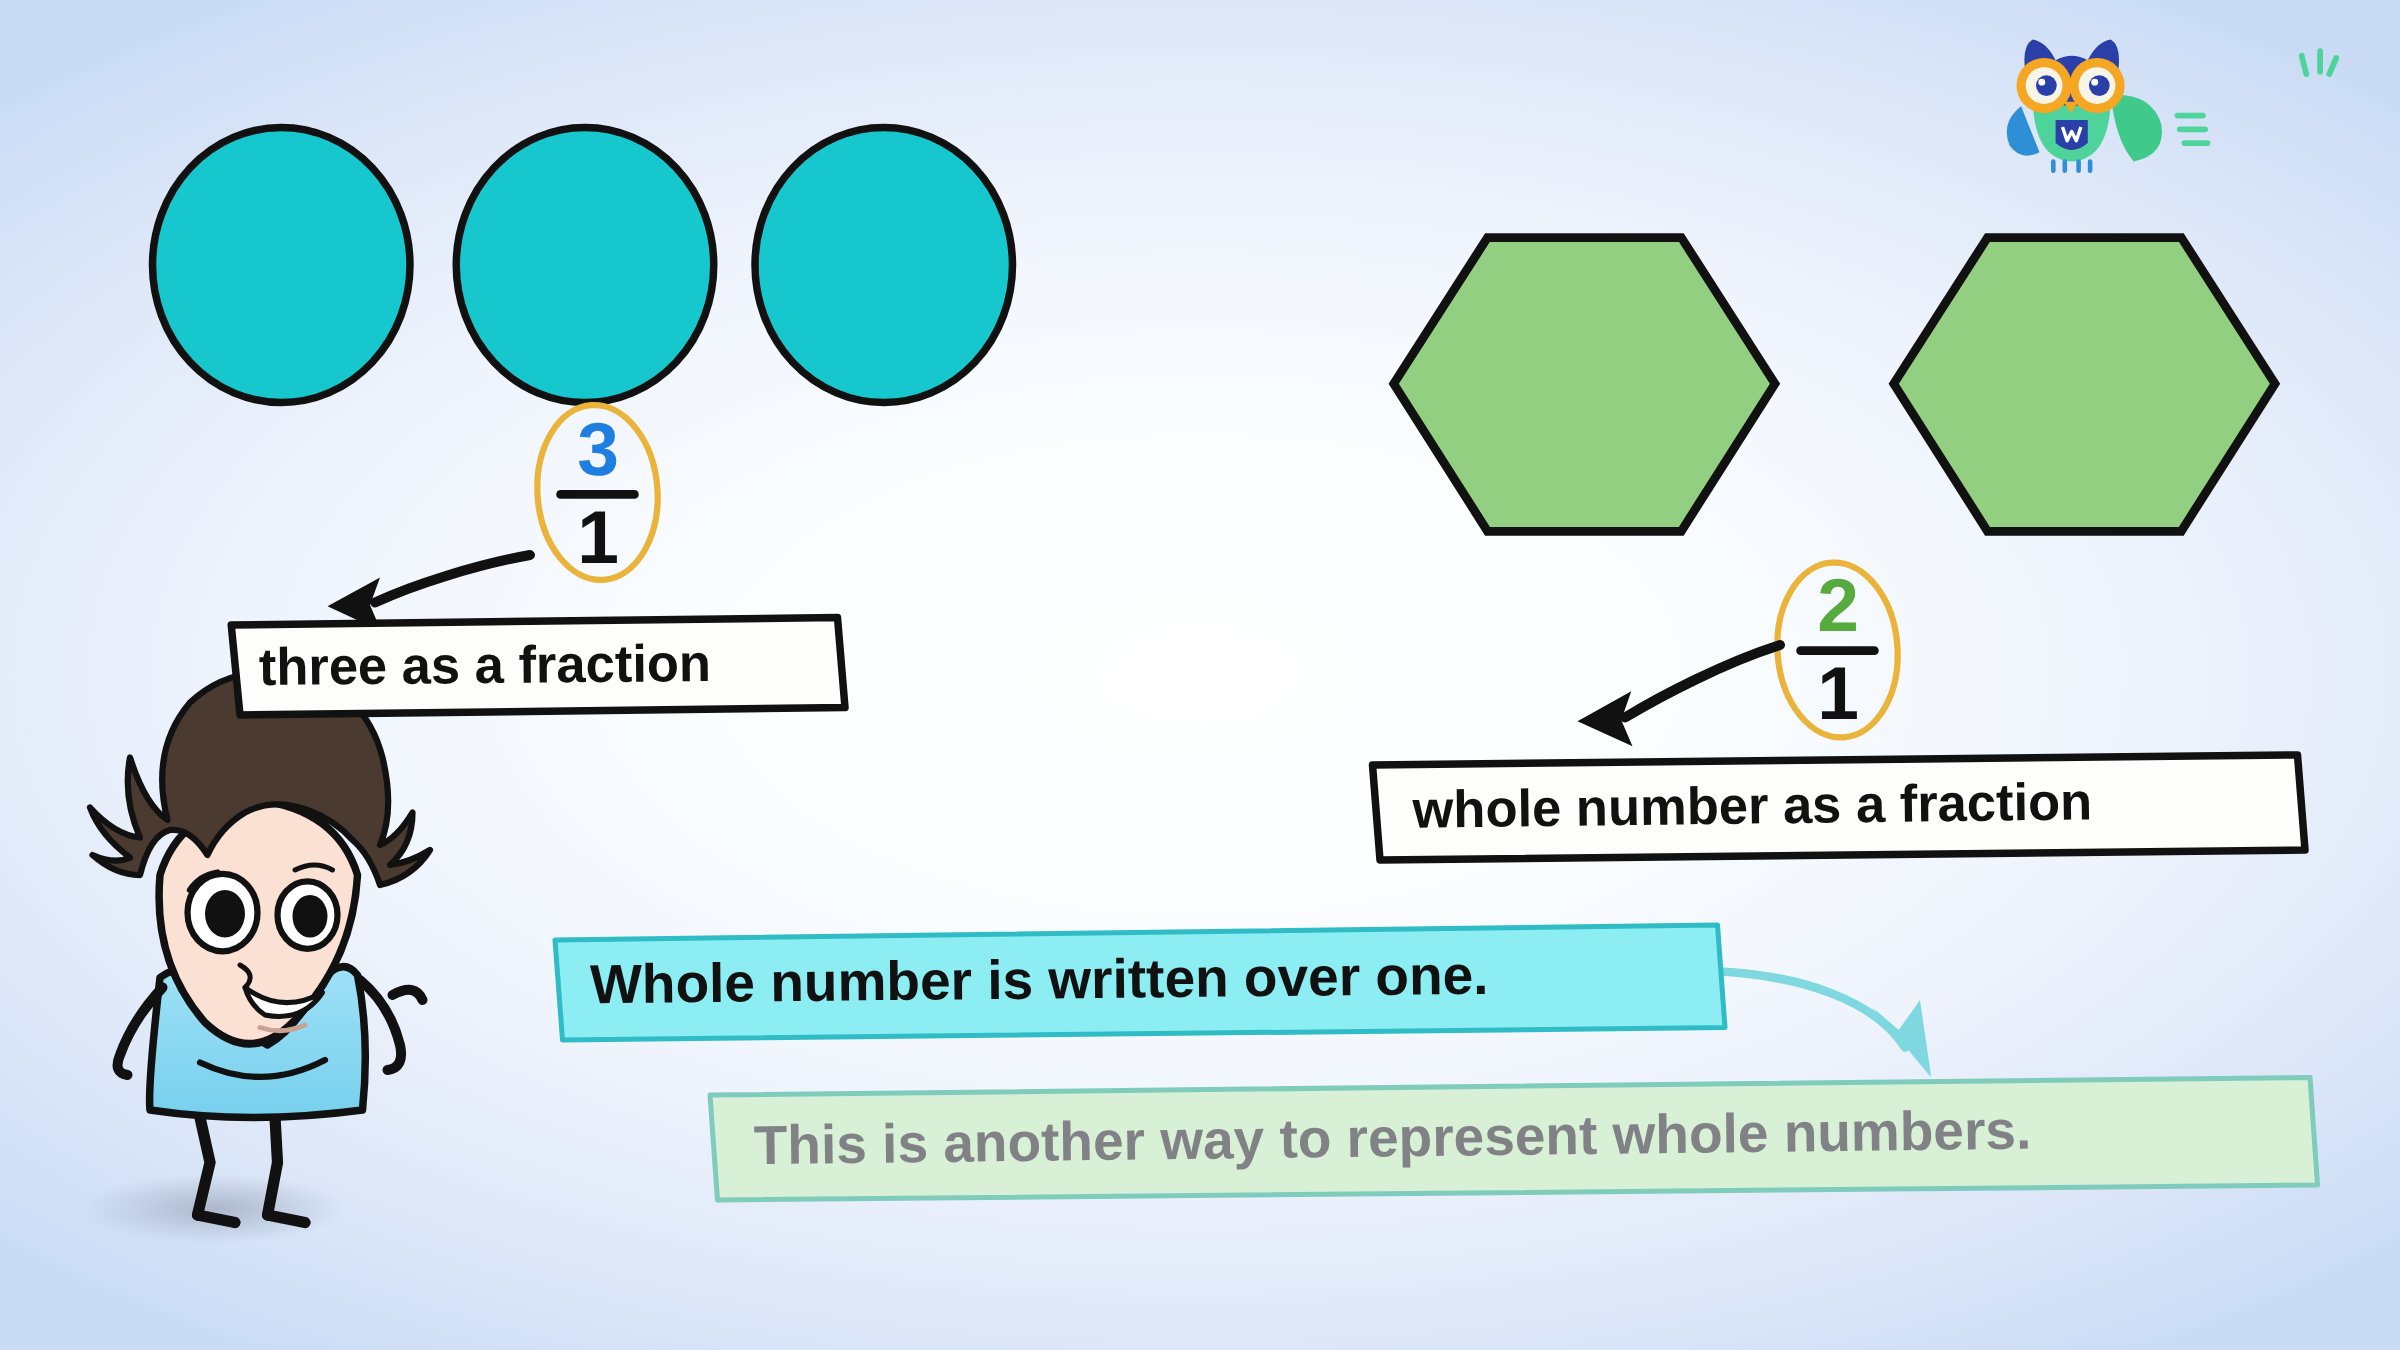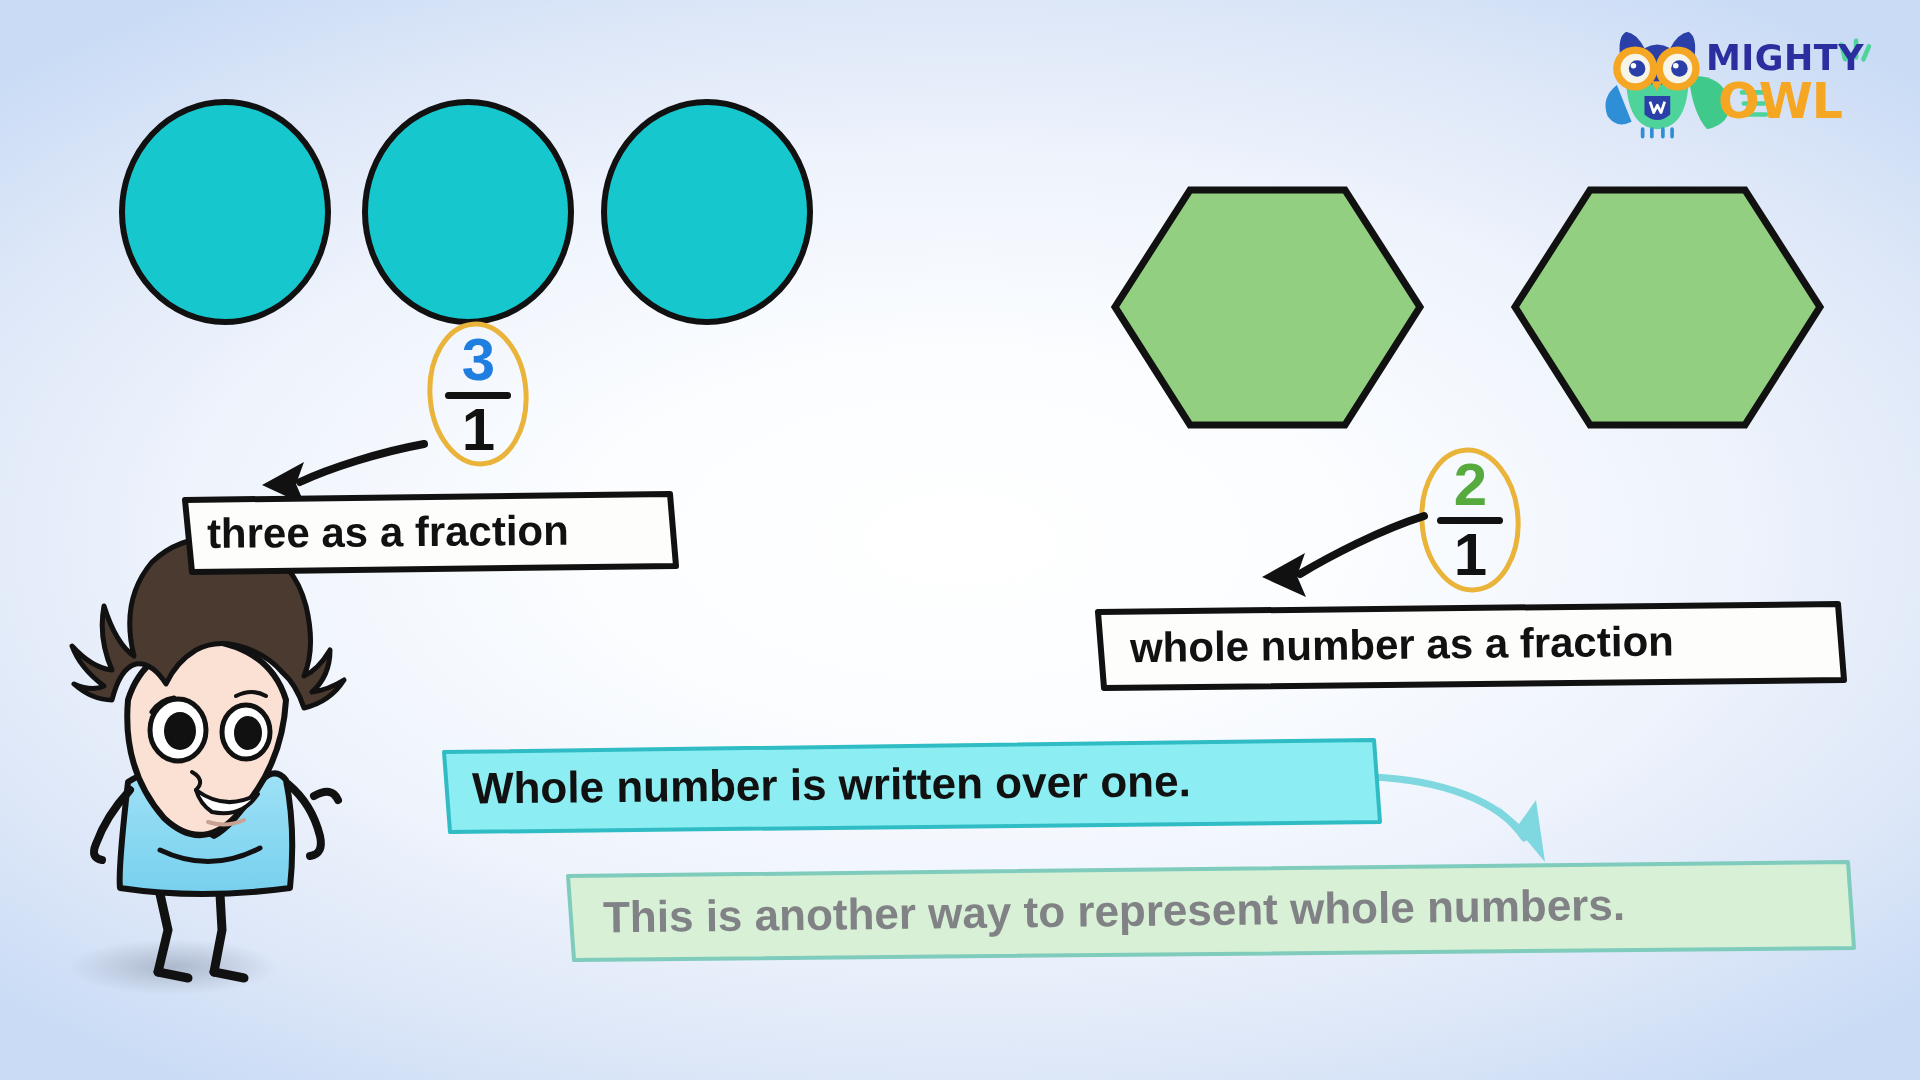--- a/index.html
+++ b/index.html
@@ -291,18 +291,14 @@
   </div>
 
   <div class="hi-bar" id="bar-cyan">
     <span class="hb-text">Whole number is written over one.</span>
   </div>
 
   <div class="hi-bar" id="bar-green">
     <span class="hb-text">This is another way to represent whole numbers.</span>
   </div>
 
-  <div id="logo">
-    <span class="logo-word1">MIGHTY</span>
-    <span class="logo-word2">OWL</span>
-  </div>
 
 </div>
 
 </body></html>

